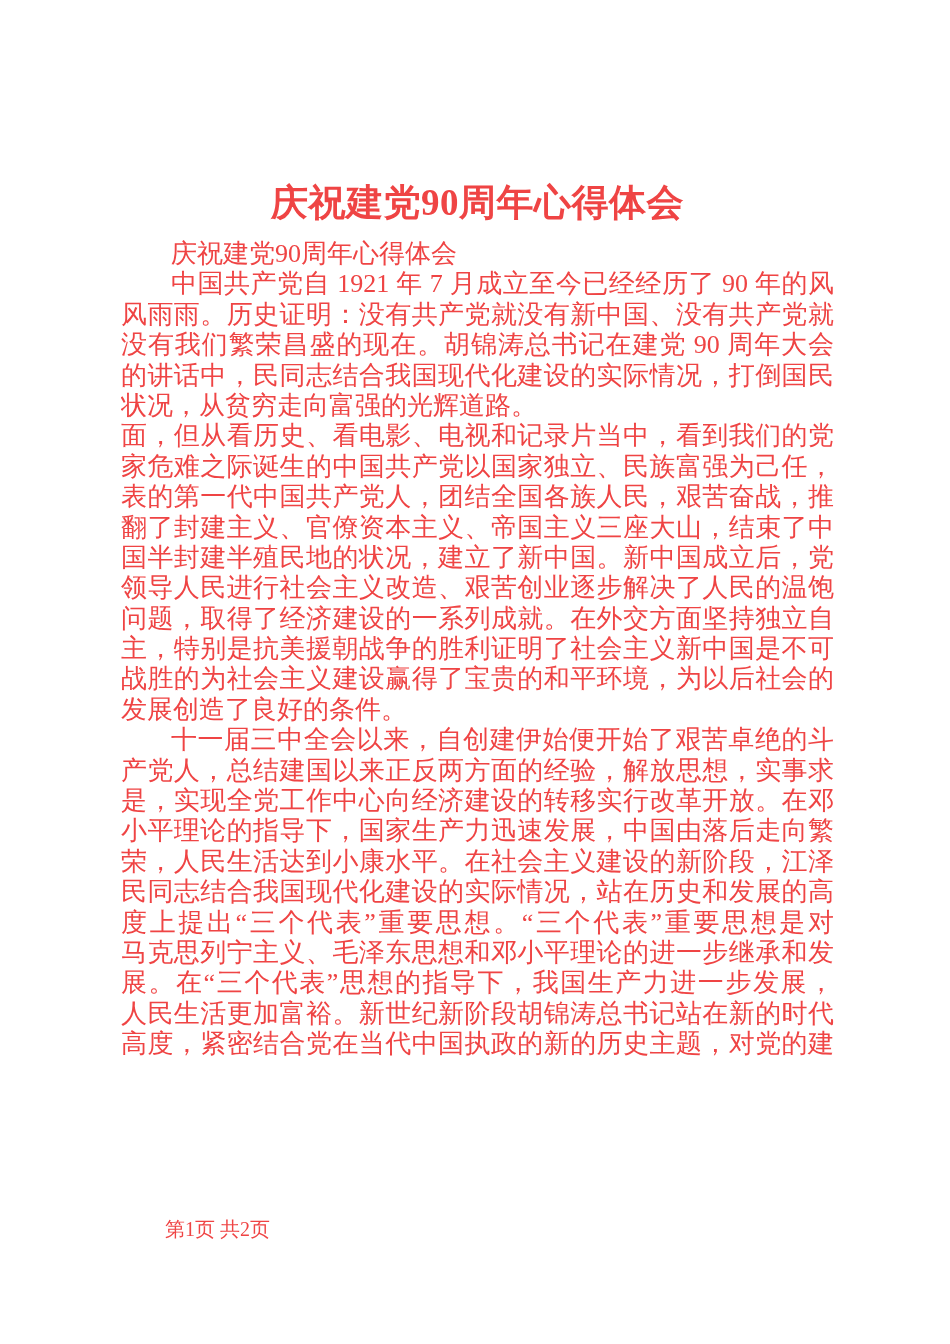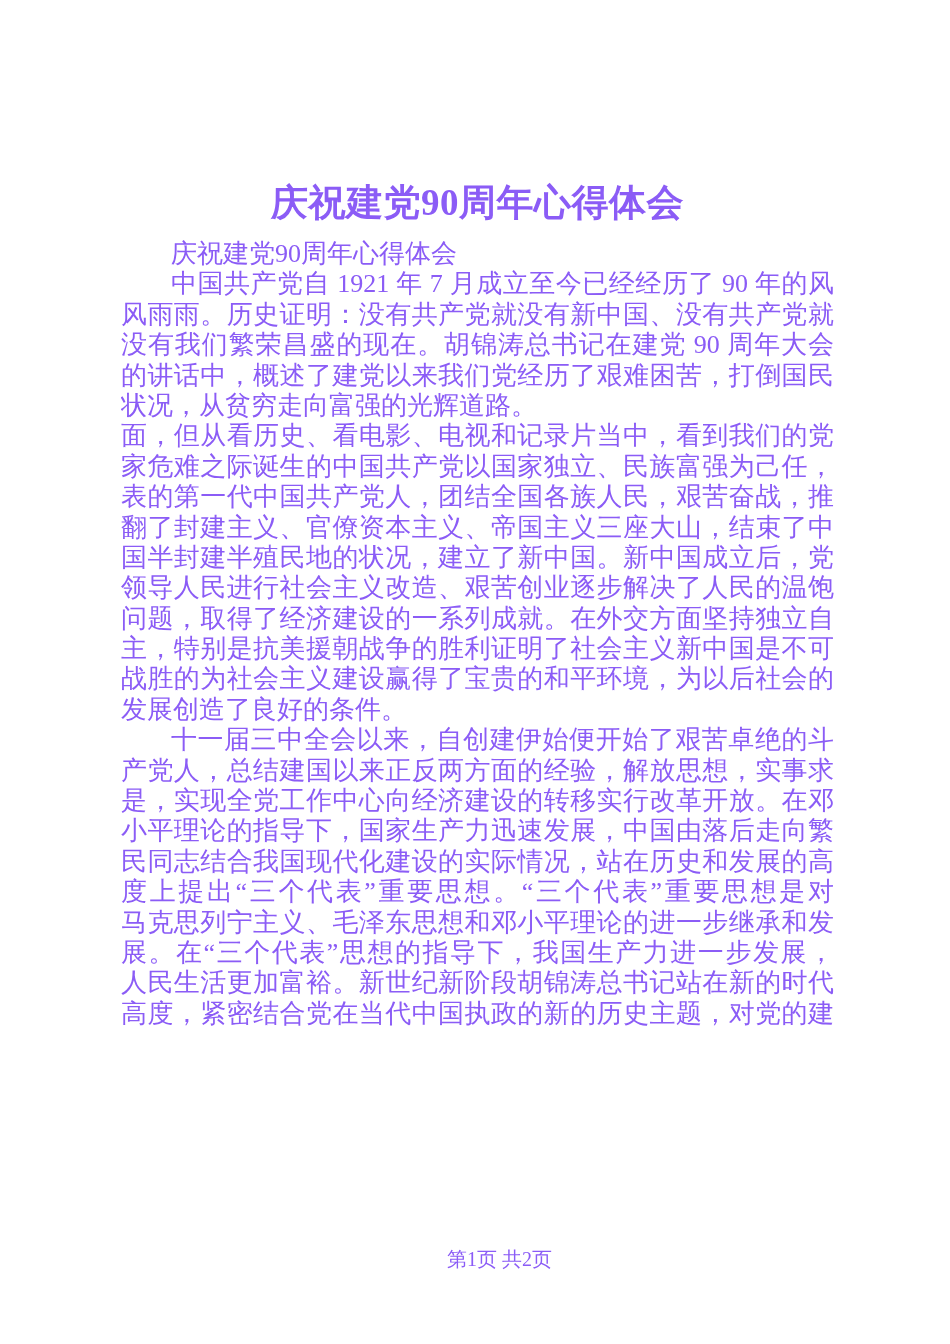--- a/index.html
+++ b/index.html
@@ -5,21 +5,21 @@
   html, body {
     margin: 0;
     padding: 0;
     background: #ffffff;
   }
   .page {
     position: relative;
     width: 950px;
     height: 1344px;
     background: #ffffff;
-    color: #8b5cf6;
+    color: #ef4444;
     font-family: "Liberation Serif", "DejaVu Serif", serif;
     overflow: hidden;
   }
   .doc-title {
     position: absolute;
     top: 180px;
     left: 121px;
     width: 713px;
     text-align: center;
     font-size: 37px;
@@ -45,57 +45,58 @@
   .line.just {
     white-space: normal;
     text-align: justify;
     text-align-last: justify;
   }
   .line.indent {
     padding-left: 50px;
   }
   .doc-footer {
     position: absolute;
-    top: 1246px;
+    top: 1216px;
     left: 121px;
     width: 713px;
     box-sizing: border-box;
     padding-left: 44px;
-    text-align: center;
+    text-align: left;
     font-size: 20px;
     line-height: 26px;
   }
 </style>
 </head>
 <body>
 
 <div class="page">
   <div class="doc-title">庆祝建党90周年心得体会</div>
 
   <div class="doc-body">
       <div class="line indent">庆祝建党90周年心得体会</div>
       <div class="line indent just">中国共产党自 1921 年 7 月成立至今已经经历了 90 年的风</div>
       <div class="line just">风雨雨。历史证明：没有共产党就没有新中国、没有共产党就</div>
       <div class="line just">没有我们繁荣昌盛的现在。胡锦涛总书记在建党 90 周年大会上</div>
-      <div class="line just">的讲话中，概述了建党以来我们党经历了艰难困苦，打倒国民</div>
+      <div class="line just">的讲话中，民同志结合我国现代化建设的实际情况，打倒国民</div>
       <div class="line">状况，从贫穷走向富强的光辉道路。</div>
       <div class="line just">面，但从看历史、看电影、电视和记录片当中，看到我们的党</div>
       <div class="line just">家危难之际诞生的中国共产党以国家独立、民族富强为己任，</div>
       <div class="line just">表的第一代中国共产党人，团结全国各族人民，艰苦奋战，推</div>
       <div class="line just">翻了封建主义、官僚资本主义、帝国主义三座大山，结束了中</div>
       <div class="line just">国半封建半殖民地的状况，建立了新中国。新中国成立后，党</div>
       <div class="line just">领导人民进行社会主义改造、艰苦创业逐步解决了人民的温饱</div>
       <div class="line just">问题，取得了经济建设的一系列成就。在外交方面坚持独立自</div>
       <div class="line just">主，特别是抗美援朝战争的胜利证明了社会主义新中国是不可</div>
       <div class="line just">战胜的为社会主义建设赢得了宝贵的和平环境，为以后社会的</div>
       <div class="line">发展创造了良好的条件。</div>
       <div class="line indent just">十一届三中全会以来，自创建伊始便开始了艰苦卓绝的斗争</div>
       <div class="line just">产党人，总结建国以来正反两方面的经验，解放思想，实事求</div>
       <div class="line just">是，实现全党工作中心向经济建设的转移实行改革开放。在邓</div>
       <div class="line just">小平理论的指导下，国家生产力迅速发展，中国由落后走向繁</div>
+      <div class="line just">荣，人民生活达到小康水平。在社会主义建设的新阶段，江泽</div>
       <div class="line just">民同志结合我国现代化建设的实际情况，站在历史和发展的高</div>
       <div class="line just">度上提出“三个代表”重要思想。“三个代表”重要思想是对</div>
       <div class="line just">马克思列宁主义、毛泽东思想和邓小平理论的进一步继承和发</div>
       <div class="line just">展。在“三个代表”思想的指导下，我国生产力进一步发展，</div>
       <div class="line just">人民生活更加富裕。新世纪新阶段胡锦涛总书记站在新的时代</div>
       <div class="line just">高度，紧密结合党在当代中国执政的新的历史主题，对党的建</div>
     </div>
 
   <div class="doc-footer">第1页 共2页</div>
 </div>

